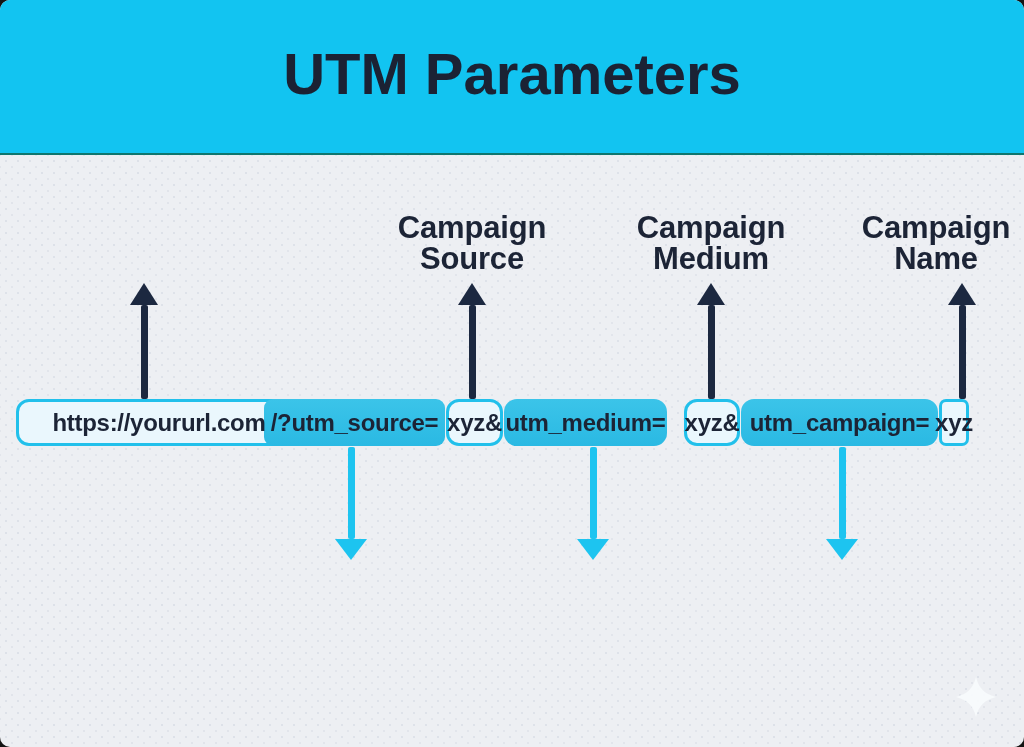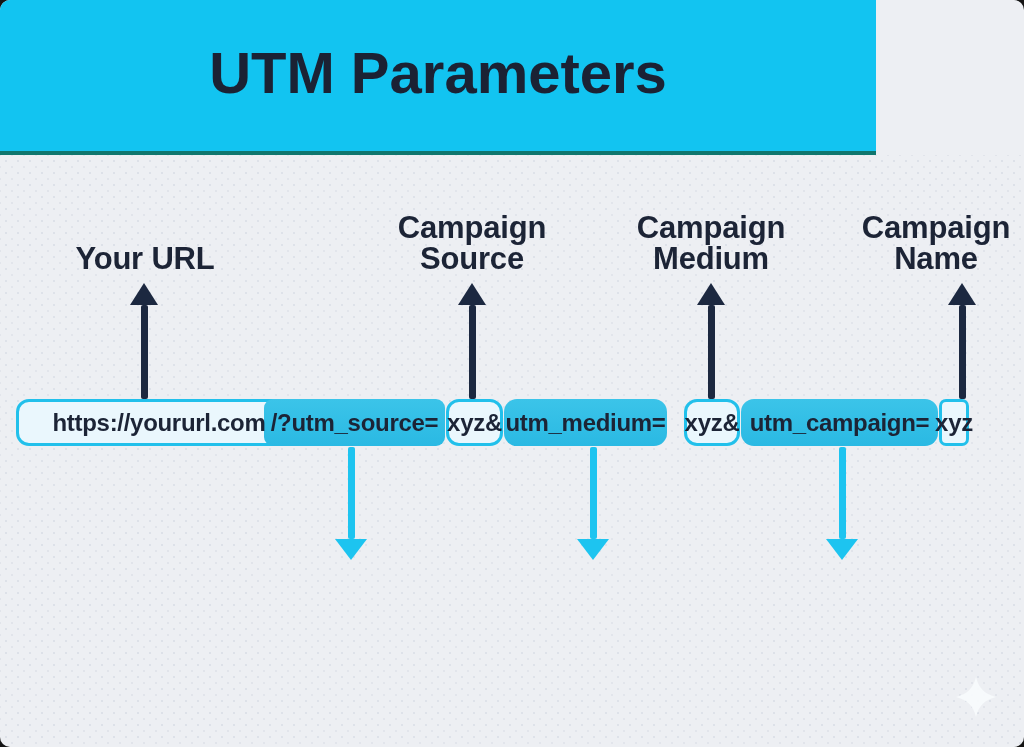--- a/index.html
+++ b/index.html
@@ -24,23 +24,23 @@
       radial-gradient(rgba(165,176,196,0.38) 1.1px, transparent 1.2px),
       radial-gradient(rgba(165,176,196,0.28) 1.1px, transparent 1.2px);
     background-size: 12px 12px, 12px 12px;
     background-position: 0 0, 6px 6px;
     opacity: .55;
     pointer-events: none;
   }
   .header {
     position: absolute;
     top: 0; left: 0;
-    width: 876px; height: 155px;
+    width: 1024px; height: 155px;
     background: #12c4f1;
-    border-bottom: 4px solid #0f766e;
+    border-bottom: 2px solid #0f766e;
     display: flex; align-items: center; justify-content: center;
   }
   .title {
     font-size: 58px;
     font-weight: 800;
     letter-spacing: 0px;
     color: #1b2234;
     padding-bottom: 6px;
   }
   .label {
@@ -119,23 +119,20 @@
 <body>
 
 <div class="frame">
 
   <div class="header">
     <div class="title">UTM Parameters</div>
   </div>
 
   <div class="texture"></div>
 
-  <div class="label" style="left:35px; top:243px;">
-    <div>Your URL</div>
-  </div>
   <div class="label" style="left:362px; top:212px;">
     <div>Campaign</div>
     <div>Source</div>
   </div>
   <div class="label" style="left:601px; top:212px;">
     <div>Campaign</div>
     <div>Medium</div>
   </div>
   <div class="label" style="left:826px; top:212px;">
     <div>Campaign</div>

